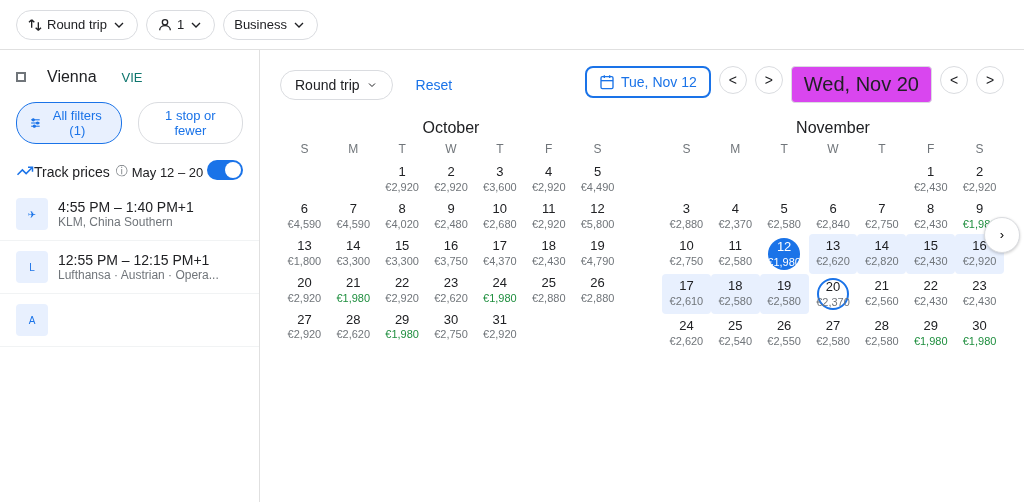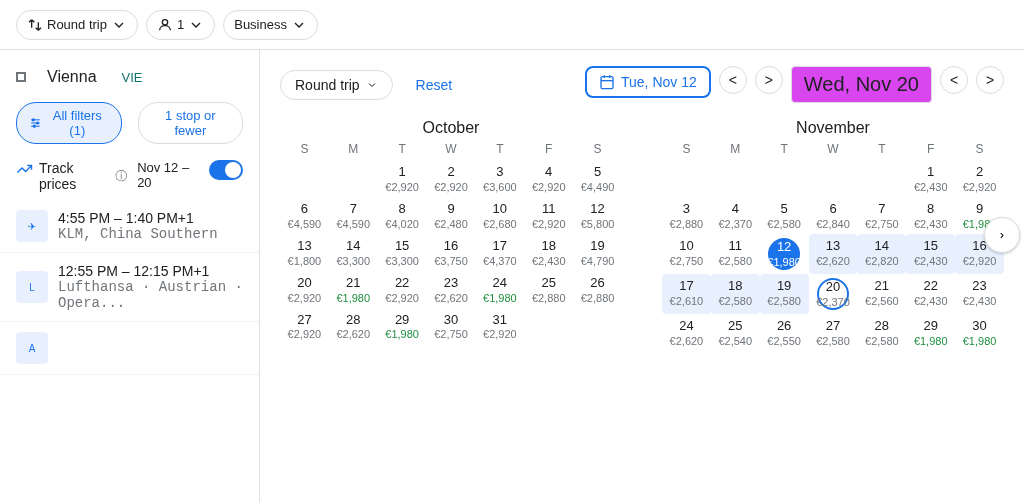--- a/index.html
+++ b/index.html
@@ -44,21 +44,21 @@
     }
     .filter-btn {
       display: flex; align-items: center; gap: 4px;
       padding: 5px 12px; border: 1px solid #dadce0; border-radius: 20px;
       cursor: pointer; font-size: 13px; color: #1a73e8; background: #fff;
     }
     .filter-btn-filled {
       background: #e8f0fe; border-color: #1a73e8;
     }
     .track-row {
-      display: flex; align-items: flex-start; gap: 6px;
+      display: flex; align-items: flex-end; gap: 0;
       padding: 8px 16px;
     }
     .track-label { font-size: 14px; color: #202124; display: flex; align-items: center; gap: 6px; }
     .toggle {
       width: 36px; height: 20px; background: #1a73e8; border-radius: 10px;
       position: relative; margin-left: auto;
     }
     .toggle::after {
       content: ''; position: absolute; right: 2px; top: 2px;
       width: 16px; height: 16px; background: #fff; border-radius: 50%;
@@ -74,21 +74,21 @@
     .flight-item {
       display: flex; align-items: center; gap: 10px;
       padding: 10px 16px; border-bottom: 1px solid #f1f3f4;
     }
     .airline-logo {
       width: 32px; height: 32px; background: #e8f0fe; border-radius: 4px;
       display: flex; align-items: center; justify-content: center; font-size: 10px; color: #1a73e8; flex-shrink: 0;
     }
     .flight-info { flex: 1; }
     .flight-time { font-size: 14px; font-weight: 500; color: #202124; }
-    .flight-carrier { font-size: 14px; color: #70757a; font-family: Liberation Mono, monospace; }
+    .flight-carrier { font-size: 12px; color: #70757a; }
 
     
     .calendar-panel {
       flex: 1; padding: 16px 20px; overflow: hidden;
     }
     .cal-header {
       display: flex; align-items: center; gap: 12px; margin-bottom: 16px;
     }
     .cal-trip-selector {
       display: flex; align-items: center; gap: 6px;
@@ -222,21 +222,21 @@
     </div>
     <div class="track-row">
       <svg width="18" height="18" viewBox="0 0 24 24" fill="none" stroke="#1a73e8" stroke-width="2">
           <polyline points="22 7 13.5 15.5 8.5 10.5 2 17"></polyline>
           <polyline points="16 7 22 7 22 13"></polyline>
         </svg>
       <span class="track-label">
         <span>Track prices</span>
         <span style="color:#70757a;font-size:12px;">ⓘ</span>
       </span>
-      <span style="font-size:13px;color:#202124;margin-left:4px;">Nov 12 – 20</span>
+      <span style="font-size:13px;color:#202124;margin-left:4px;">May 12 – 20</span>
       <div class="toggle"></div>
     </div>
     <div id="flight-list">
         <div class="flight-item">
     <div class="airline-logo">✈</div>
     <div class="flight-info">
       <div class="flight-time">4:55 PM – 1:40 PM+1</div>
       <div class="flight-carrier">KLM, China Southern</div>
     </div>
   </div>

